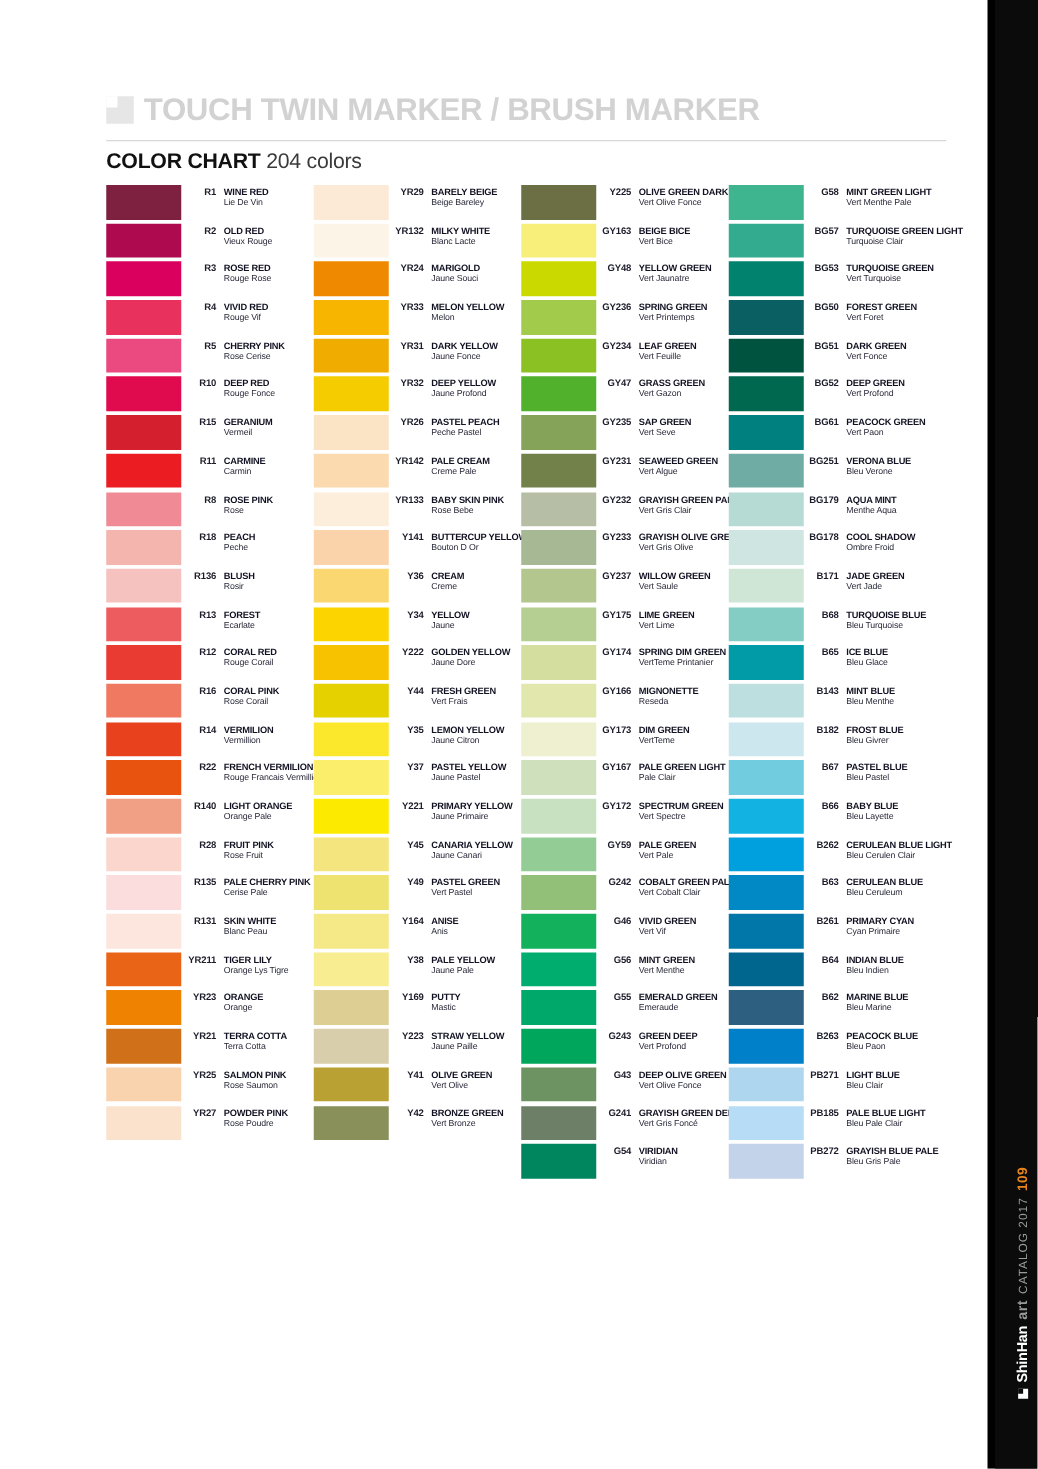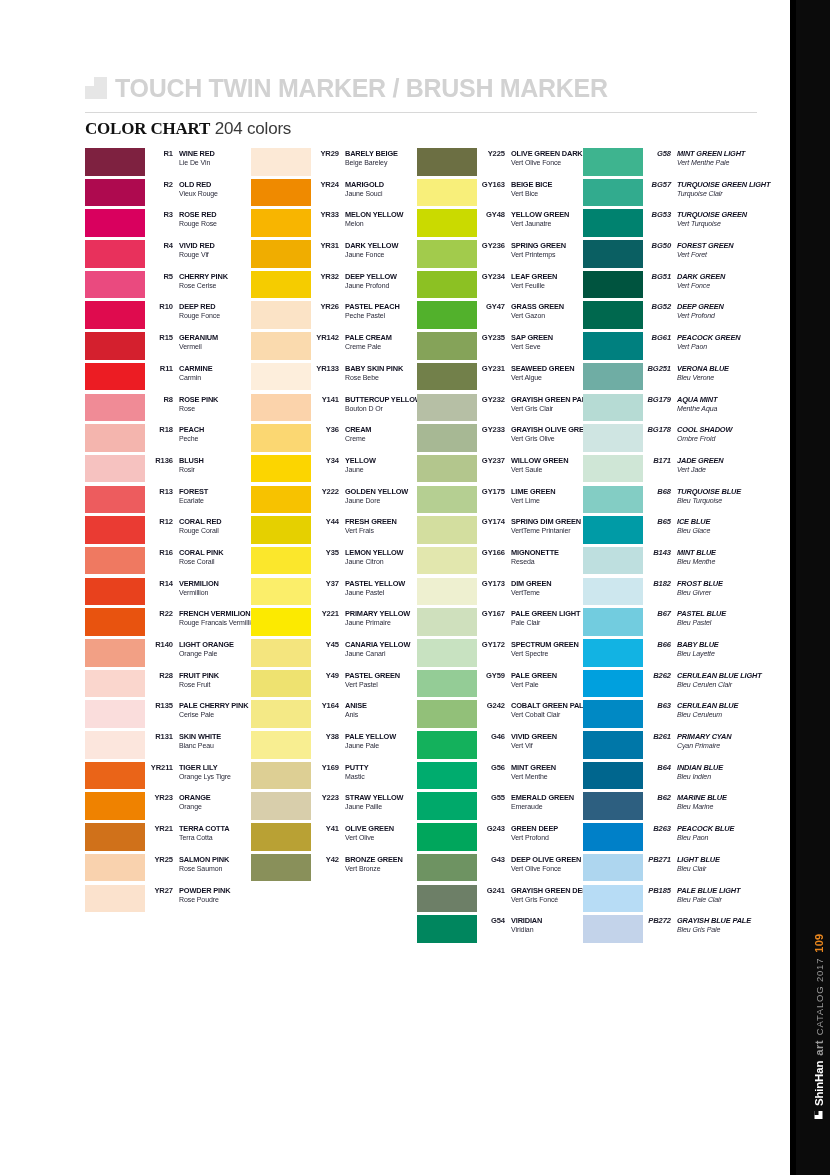--- a/index.html
+++ b/index.html
@@ -109,33 +109,33 @@
     width: 672px;
   }
 
   
   .chart-title {
     position: absolute;
     left: 85px; top: 119px;
     font-size: 17px;
     white-space: nowrap;
   }
-  .chart-title .strong { font-weight: bold; color: #111111; letter-spacing: -0.2px; font-family: Liberation Serif, serif; }
+  .chart-title .strong { font-weight: bold; color: #111111; letter-spacing: -0.2px; }
   .chart-title .light  { font-weight: normal; color: #3a3a3a; letter-spacing: -0.2px; }
 
   
   .grid {
     position: absolute;
     left: 85px; top: 148px;
     width: 680px;
     display: flex;
     gap: 0;
   }
   .col { width: 166px; flex: none; }
-  .col:last-child { width: 180px; font-style: italic; }
+  .col:last-child { width: 180px; }
 
   .swatch-row {
     height: 30.7px;
     display: flex;
     align-items: flex-start;
     padding-bottom: 3px;
   }
   .chip {
     width: 60px;
     height: 27.5px;
@@ -394,20 +394,28 @@
       <div class="col">
         <div class="swatch-row">
           <div class="chip" title="BARELY BEIGE" style="background: rgb(252, 233, 214);"></div>
           <div class="code">YR29</div>
           <div class="names">
             <div class="name-en">BARELY BEIGE</div>
             <div class="name-fr">Beige Bareley</div>
           </div>
         </div>
         <div class="swatch-row">
+          <div class="chip" title="MILKY WHITE" style="background: rgb(253, 244, 232);"></div>
+          <div class="code">YR132</div>
+          <div class="names">
+            <div class="name-en">MILKY WHITE</div>
+            <div class="name-fr">Blanc Lacte</div>
+          </div>
+        </div>
+        <div class="swatch-row">
           <div class="chip" title="MARIGOLD" style="background: rgb(239, 138, 0);"></div>
           <div class="code">YR24</div>
           <div class="names">
             <div class="name-en">MARIGOLD</div>
             <div class="name-fr">Jaune Souci</div>
           </div>
         </div>
         <div class="swatch-row">
           <div class="chip" title="MELON YELLOW" style="background: rgb(248, 181, 0);"></div>
           <div class="code">YR33</div>

